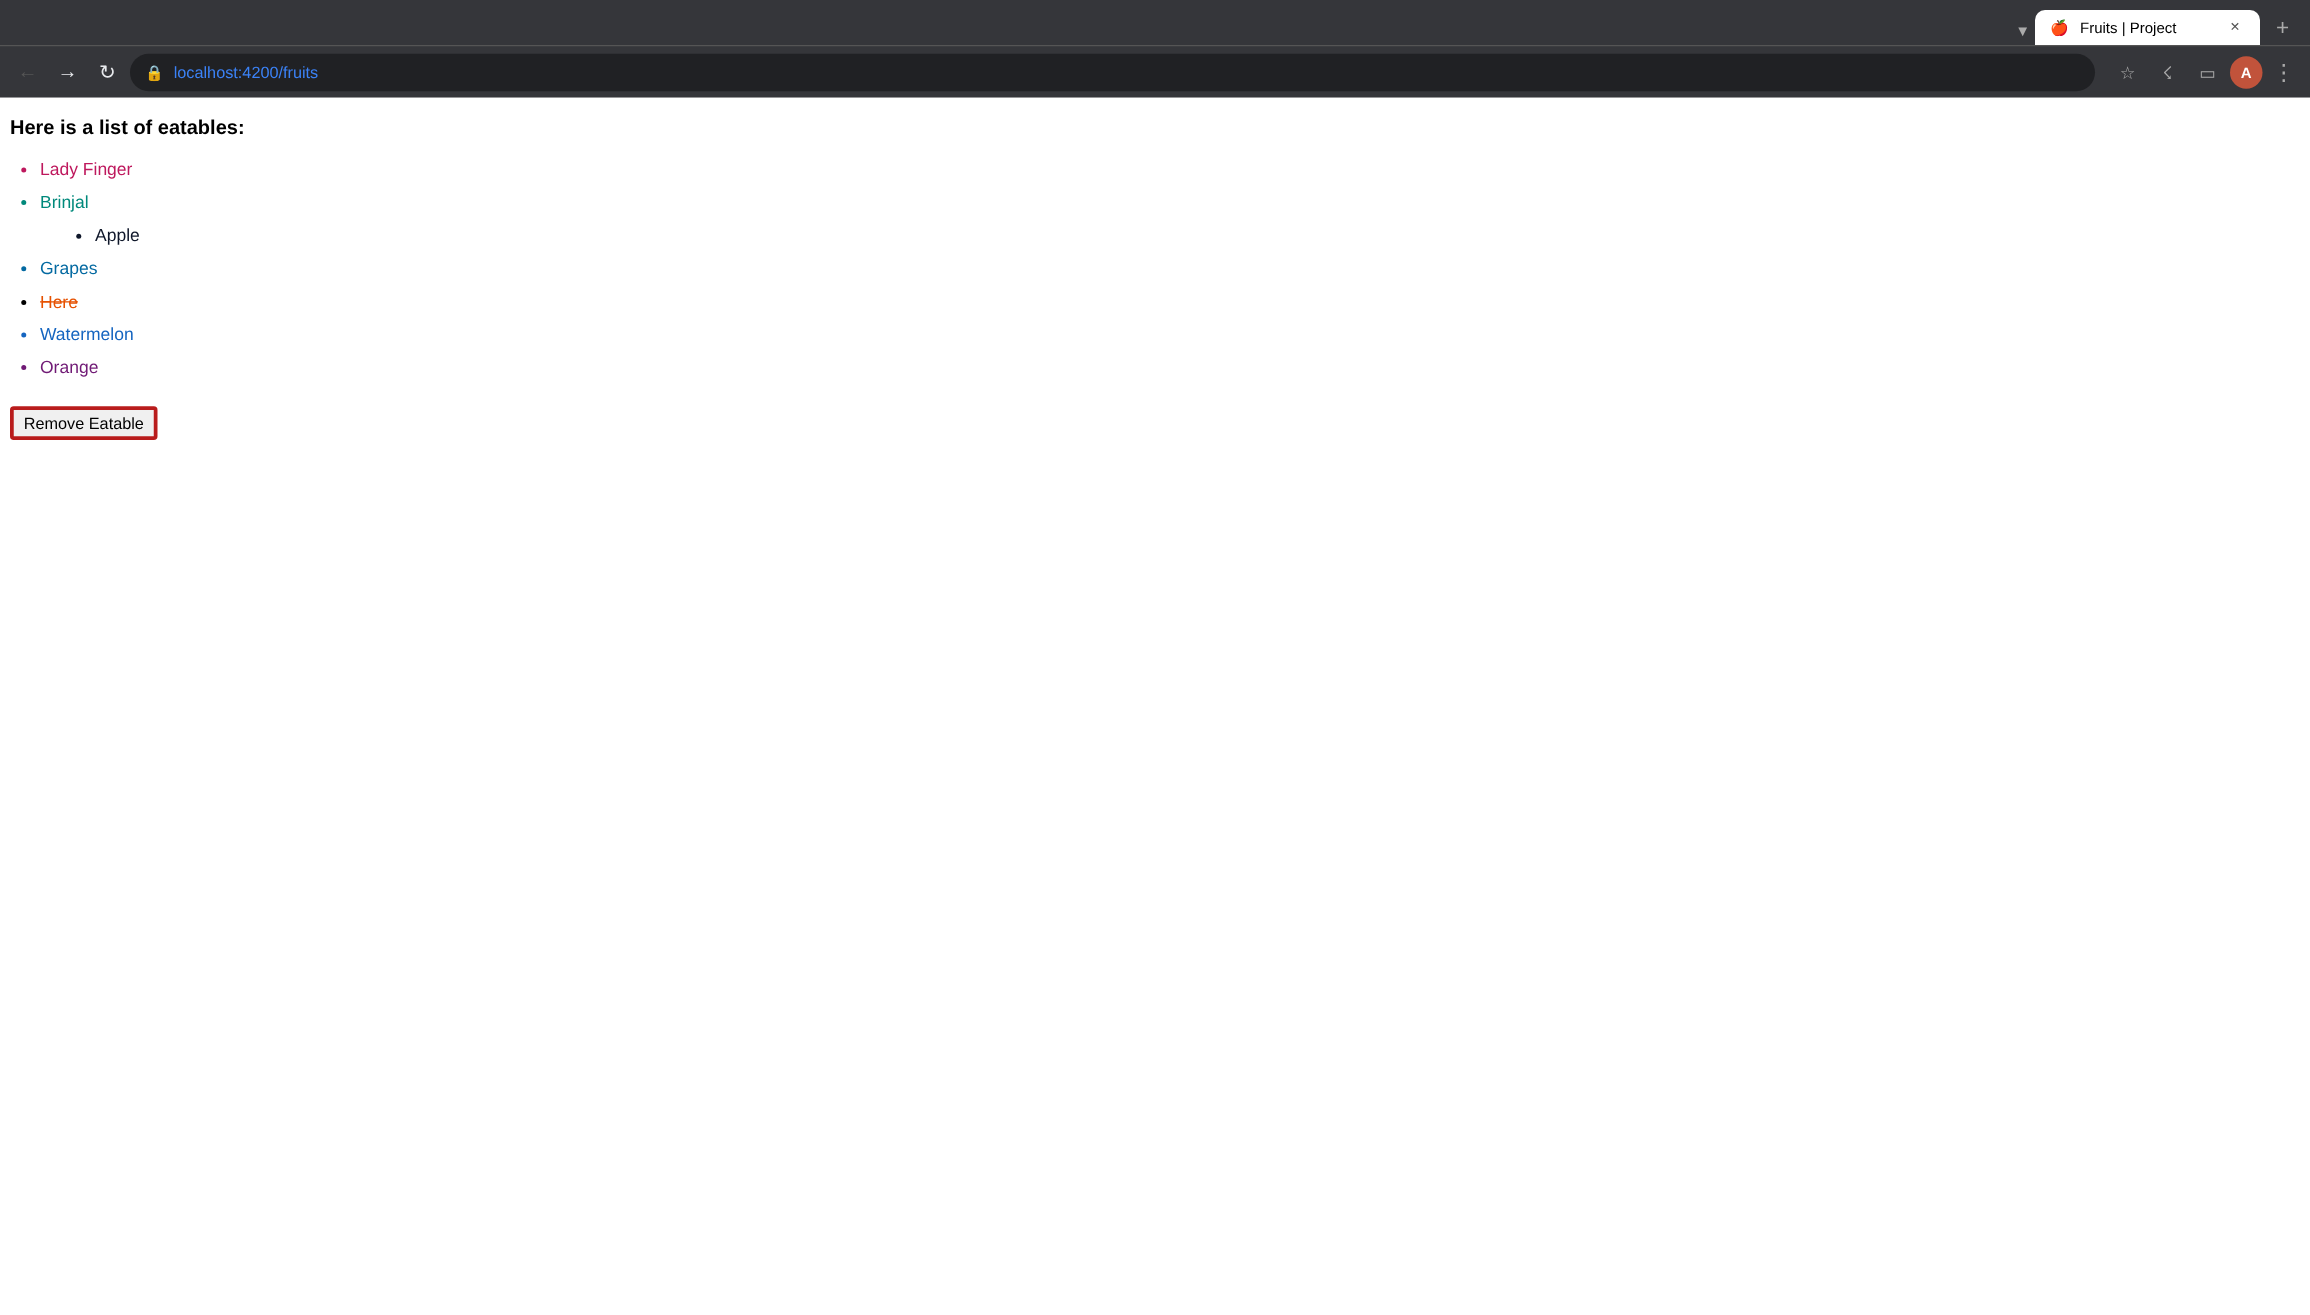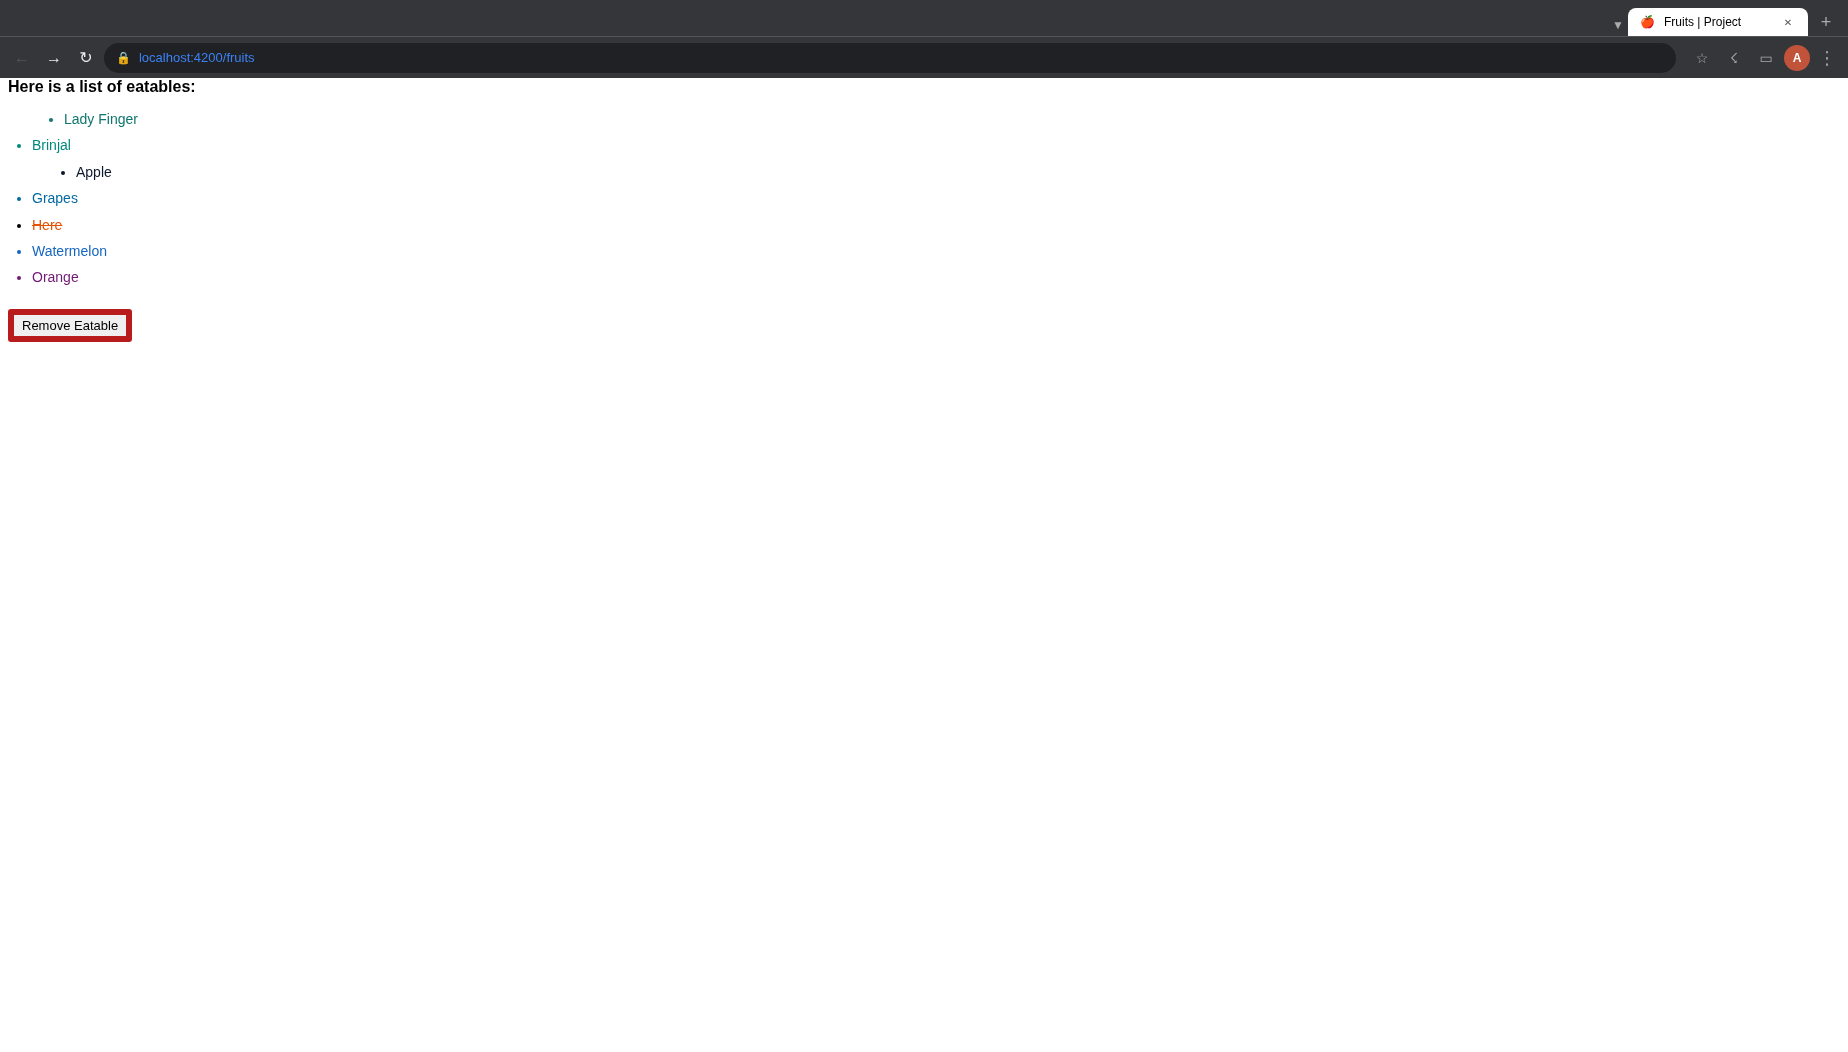--- a/index.html
+++ b/index.html
@@ -178,61 +178,61 @@
       font-size: 18px;
       color: #aaa;
       cursor: pointer;
       padding: 4px;
     }
 
     
     .page-content {
       background: #ffffff;
       min-height: calc(1052px - 78px);
-      padding: 0 8px;
+      padding: 16px 8px;
     }
 
     .page-heading {
       font-size: 16px;
       font-weight: bold;
       margin-bottom: 12px;
     }
 
     .eatables-list {
       list-style: disc;
       padding-left: 24px;
       margin-bottom: 20px;
     }
 
     .eatables-list li {
       margin-bottom: 4px;
       font-size: 14px;
       line-height: 1.6;
     }
 
-    .color-green { color: #0f766e; margin-left: 32px; }
+    .color-green { color: #be185d; }
     .color-teal { color: #00897b; }
     .color-red { color: #0f172a; margin-left: 44px; }
     .color-purple { color: #0369a1; }
     .color-blue { color: #1565c0; }
     .color-orange { color: #701a75; }
     .color-strikethrough { text-decoration: line-through; color: #e65100; }
 
     .btn-group {
       display: flex;
       flex-direction: column;
       gap: 8px;
     }
 
     .action-btn {
       display: inline-block;
       padding: 3px 8px;
       font-size: 13px;
       background: #f0f0f0;
-      border: 6px solid #b91c1c;
+      border: 3px solid #b91c1c;
       border-radius: 3px;
       cursor: pointer;
       color: #000;
     }
 
     
     .lock-icon {
       font-size: 12px;
       color: #9aa0a6;
     }

